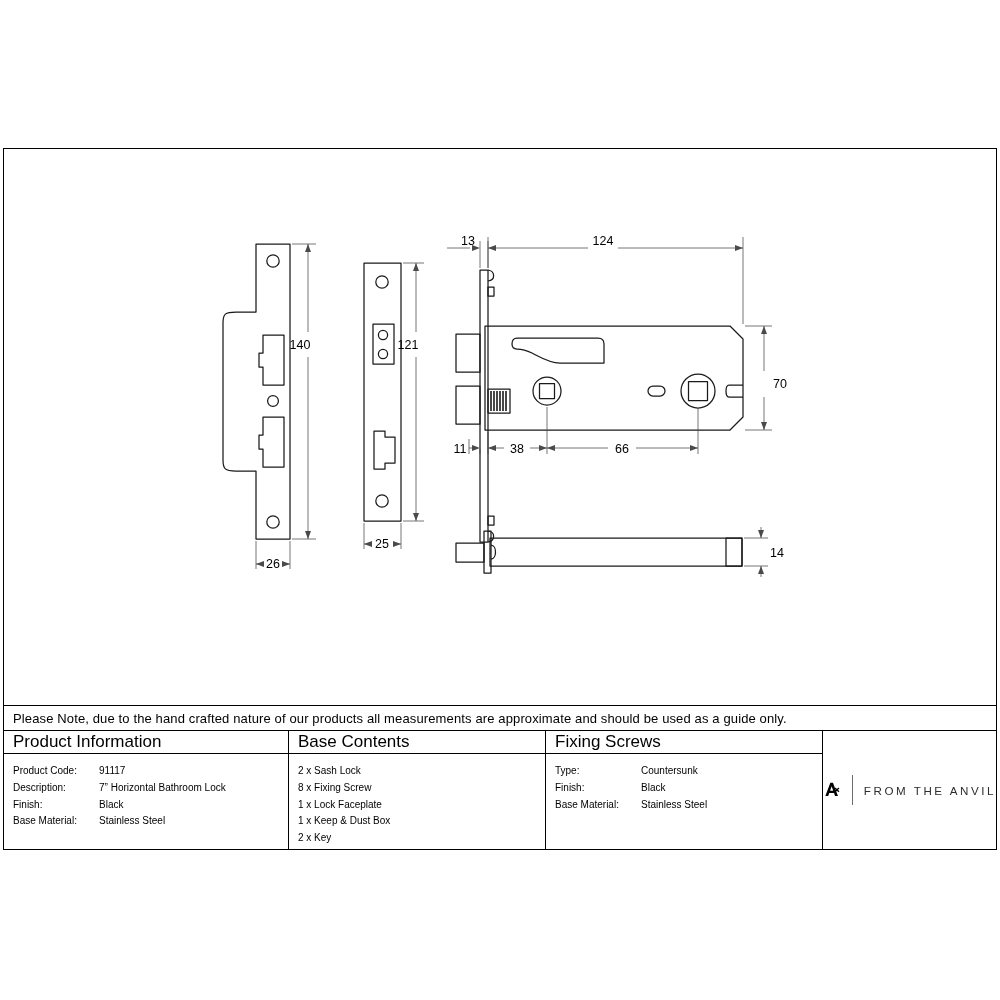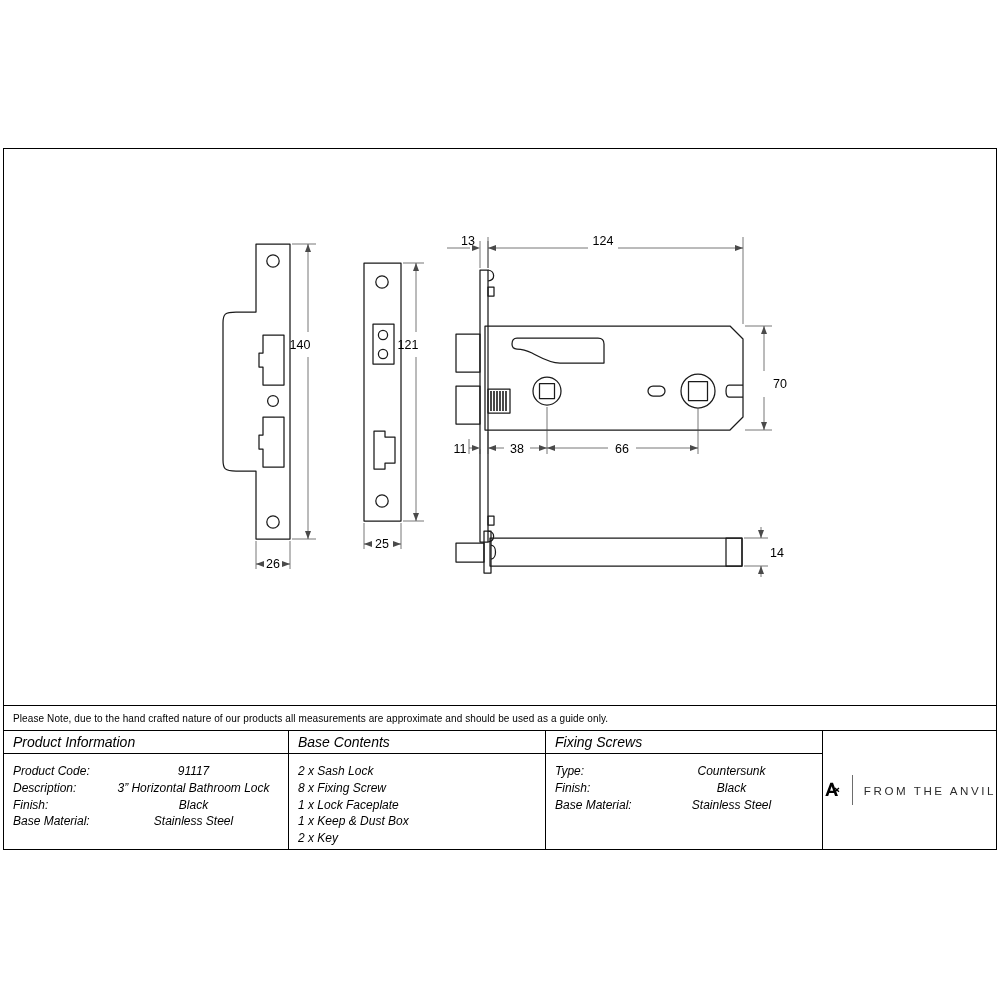--- a/index.html
+++ b/index.html
@@ -38,21 +38,21 @@
     top: 556px;
     width: 992px;
     height: 26px;
     border-top: 1.3px solid #000;
     border-bottom: 1.3px solid #000;
     box-sizing: border-box;
     display: flex;
     align-items: center;
   }
   #note-row .note-text {
-    font-size: 10px;
+    font-size: 13px;
     padding-left: 9px;
     letter-spacing: 0.01em;
     color: #000;
   }
   #info-row {
     position: absolute;
     left: 0;
     top: 582px;
     width: 992px;
     height: 118px;
@@ -67,33 +67,31 @@
   .col-pack { width: 257px; border-right: 1.3px solid #000; }
   .col-fix  { width: 277px; border-right: 1.3px solid #000; }
   .col-logo { width: 173px; }
 
   .col-head {
     height: 23px;
     border-bottom: 1.3px solid #000;
     display: flex;
     align-items: center;
     padding-left: 9px;
-    font-size: 14px;
+    font-size: 17px;
     box-sizing: border-box;
-    font-style: italic;
   }
   .col-body {
     padding: 9px 0 0 9px;
-    font-size: 12px;
+    font-size: 10px;
     line-height: 16.8px;
-    font-style: italic;
   }
   .kv { display: flex; }
   .kv .k { width: 86px; flex: 0 0 86px; }
-  .kv .v { flex: 1 1 auto; text-align: center; }
+  .kv .v { flex: 1 1 auto; }
   .pack-line { }
 
   .logo-wrap {
     height: 100%;
     display: flex;
     align-items: center;
     justify-content: center;
     gap: 11px;
   }
   .logo-mark { display: block; }
@@ -316,21 +314,21 @@
 
     <div class="info-col col-prod">
       <div class="col-head">Product Information</div>
       <div class="col-body">
         <div class="kv">
           <span class="k">Product Code:</span>
           <span class="v">91117</span>
         </div>
         <div class="kv">
           <span class="k">Description:</span>
-          <span class="v">3” Horizontal Bathroom Lock</span>
+          <span class="v">7” Horizontal Bathroom Lock</span>
         </div>
         <div class="kv">
           <span class="k">Finish:</span>
           <span class="v">Black</span>
         </div>
         <div class="kv">
           <span class="k">Base Material:</span>
           <span class="v">Stainless Steel</span>
         </div>
       </div>

